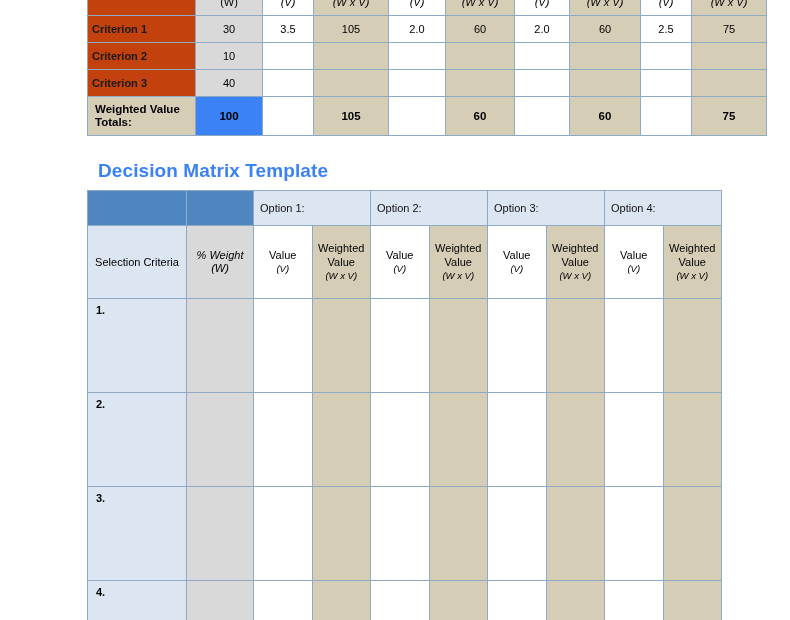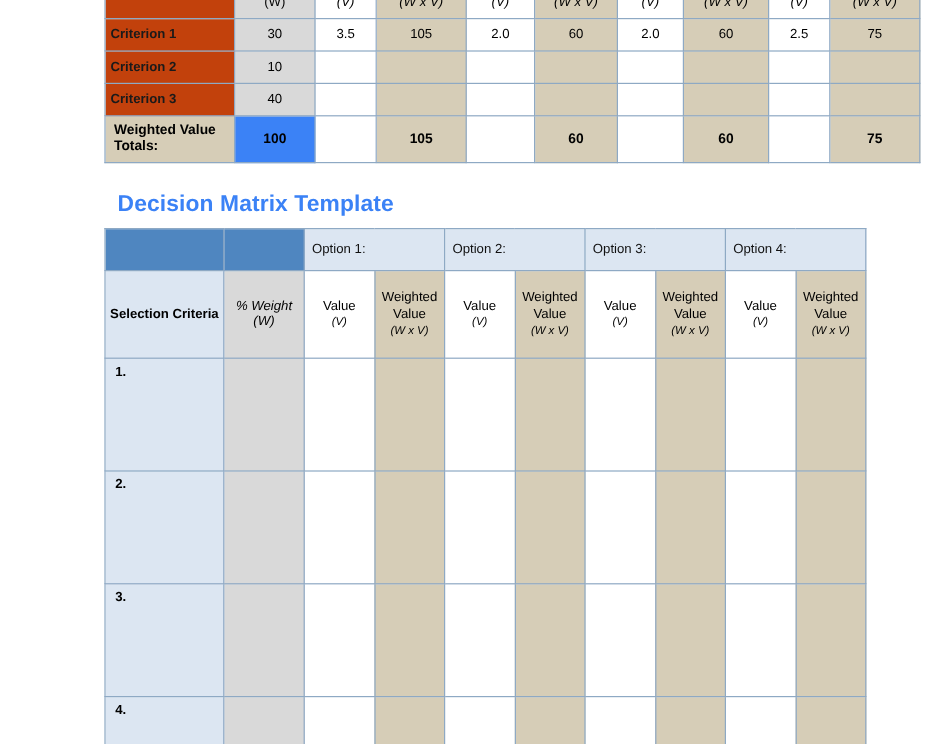--- a/index.html
+++ b/index.html
@@ -121,21 +121,21 @@
     font-weight: normal;
     font-size: 12px;
     color: #111;
   }
   .corner-dark {
     background: #4f86c0;
     height: 34px;
   }
   .sel-crit {
     background: #dce6f2;
-    font-weight: bold;
+    font-weight: normal;
     font-size: 13.5px;
     height: 72px;
     line-height: 15px;
   }
   .pct-weight {
     background: #d9d9d9;
     height: 72px;
     font-style: italic;
     font-size: 10.5px;
     line-height: 13px;

